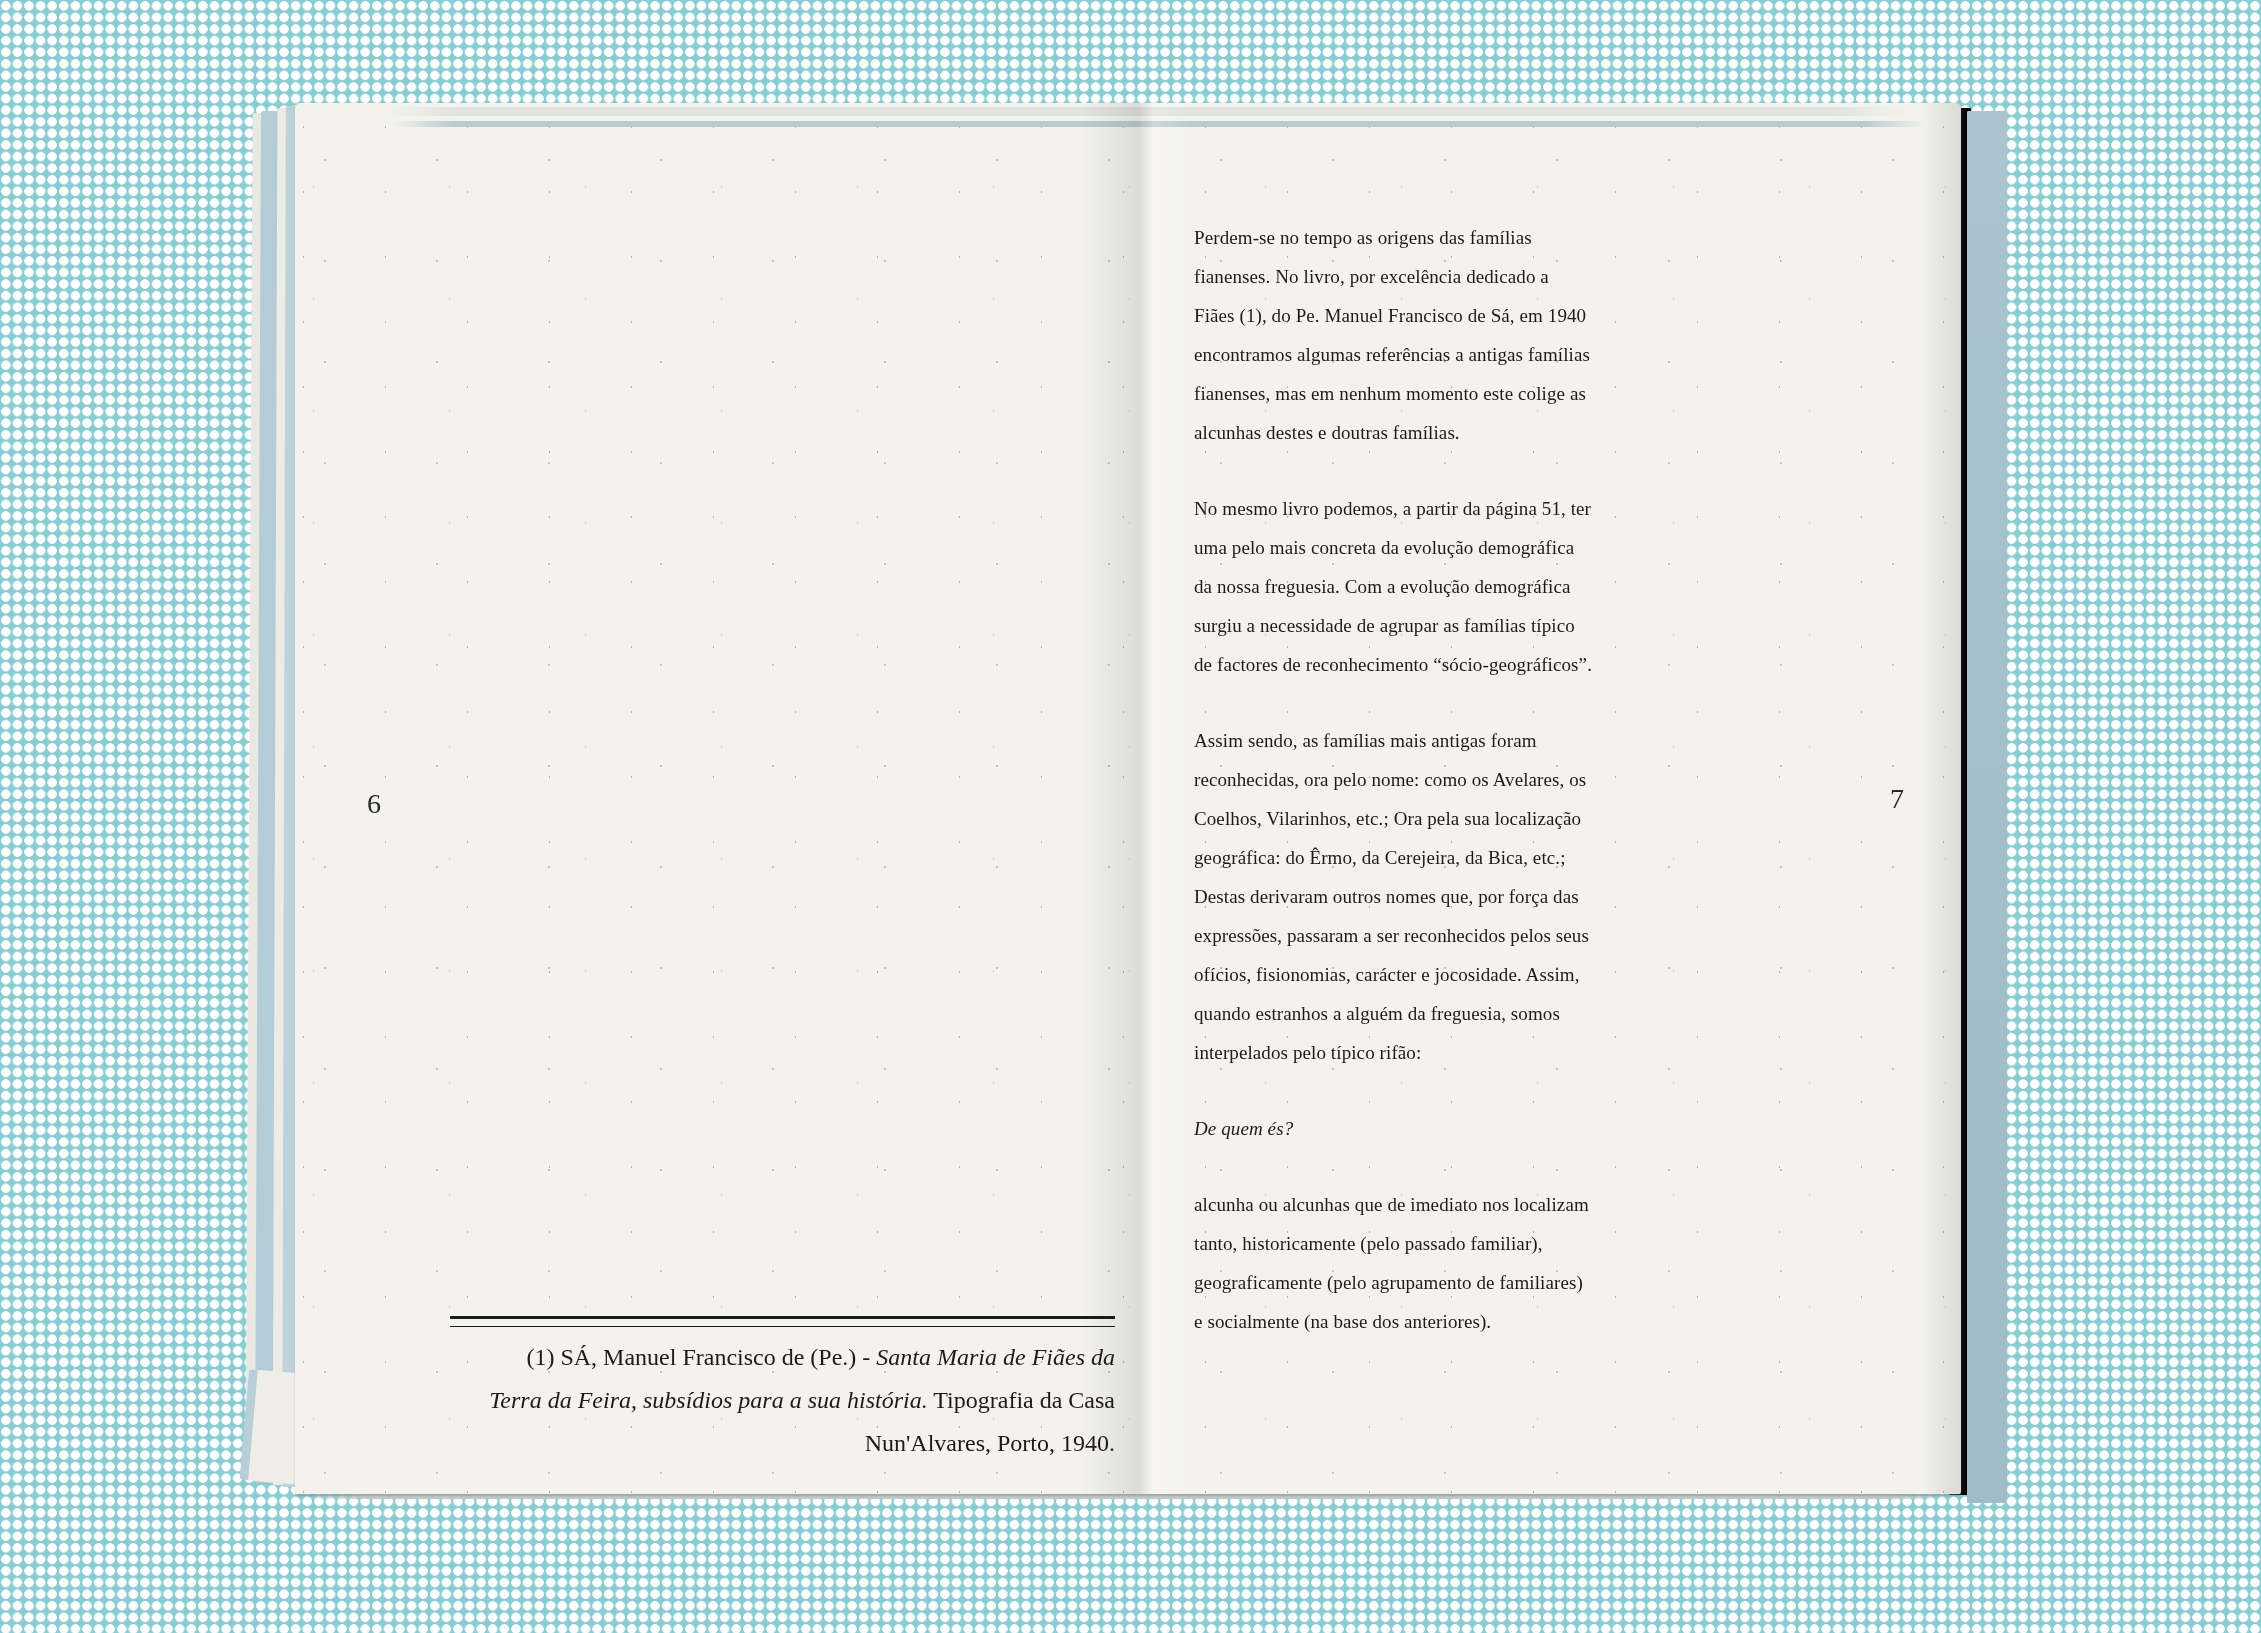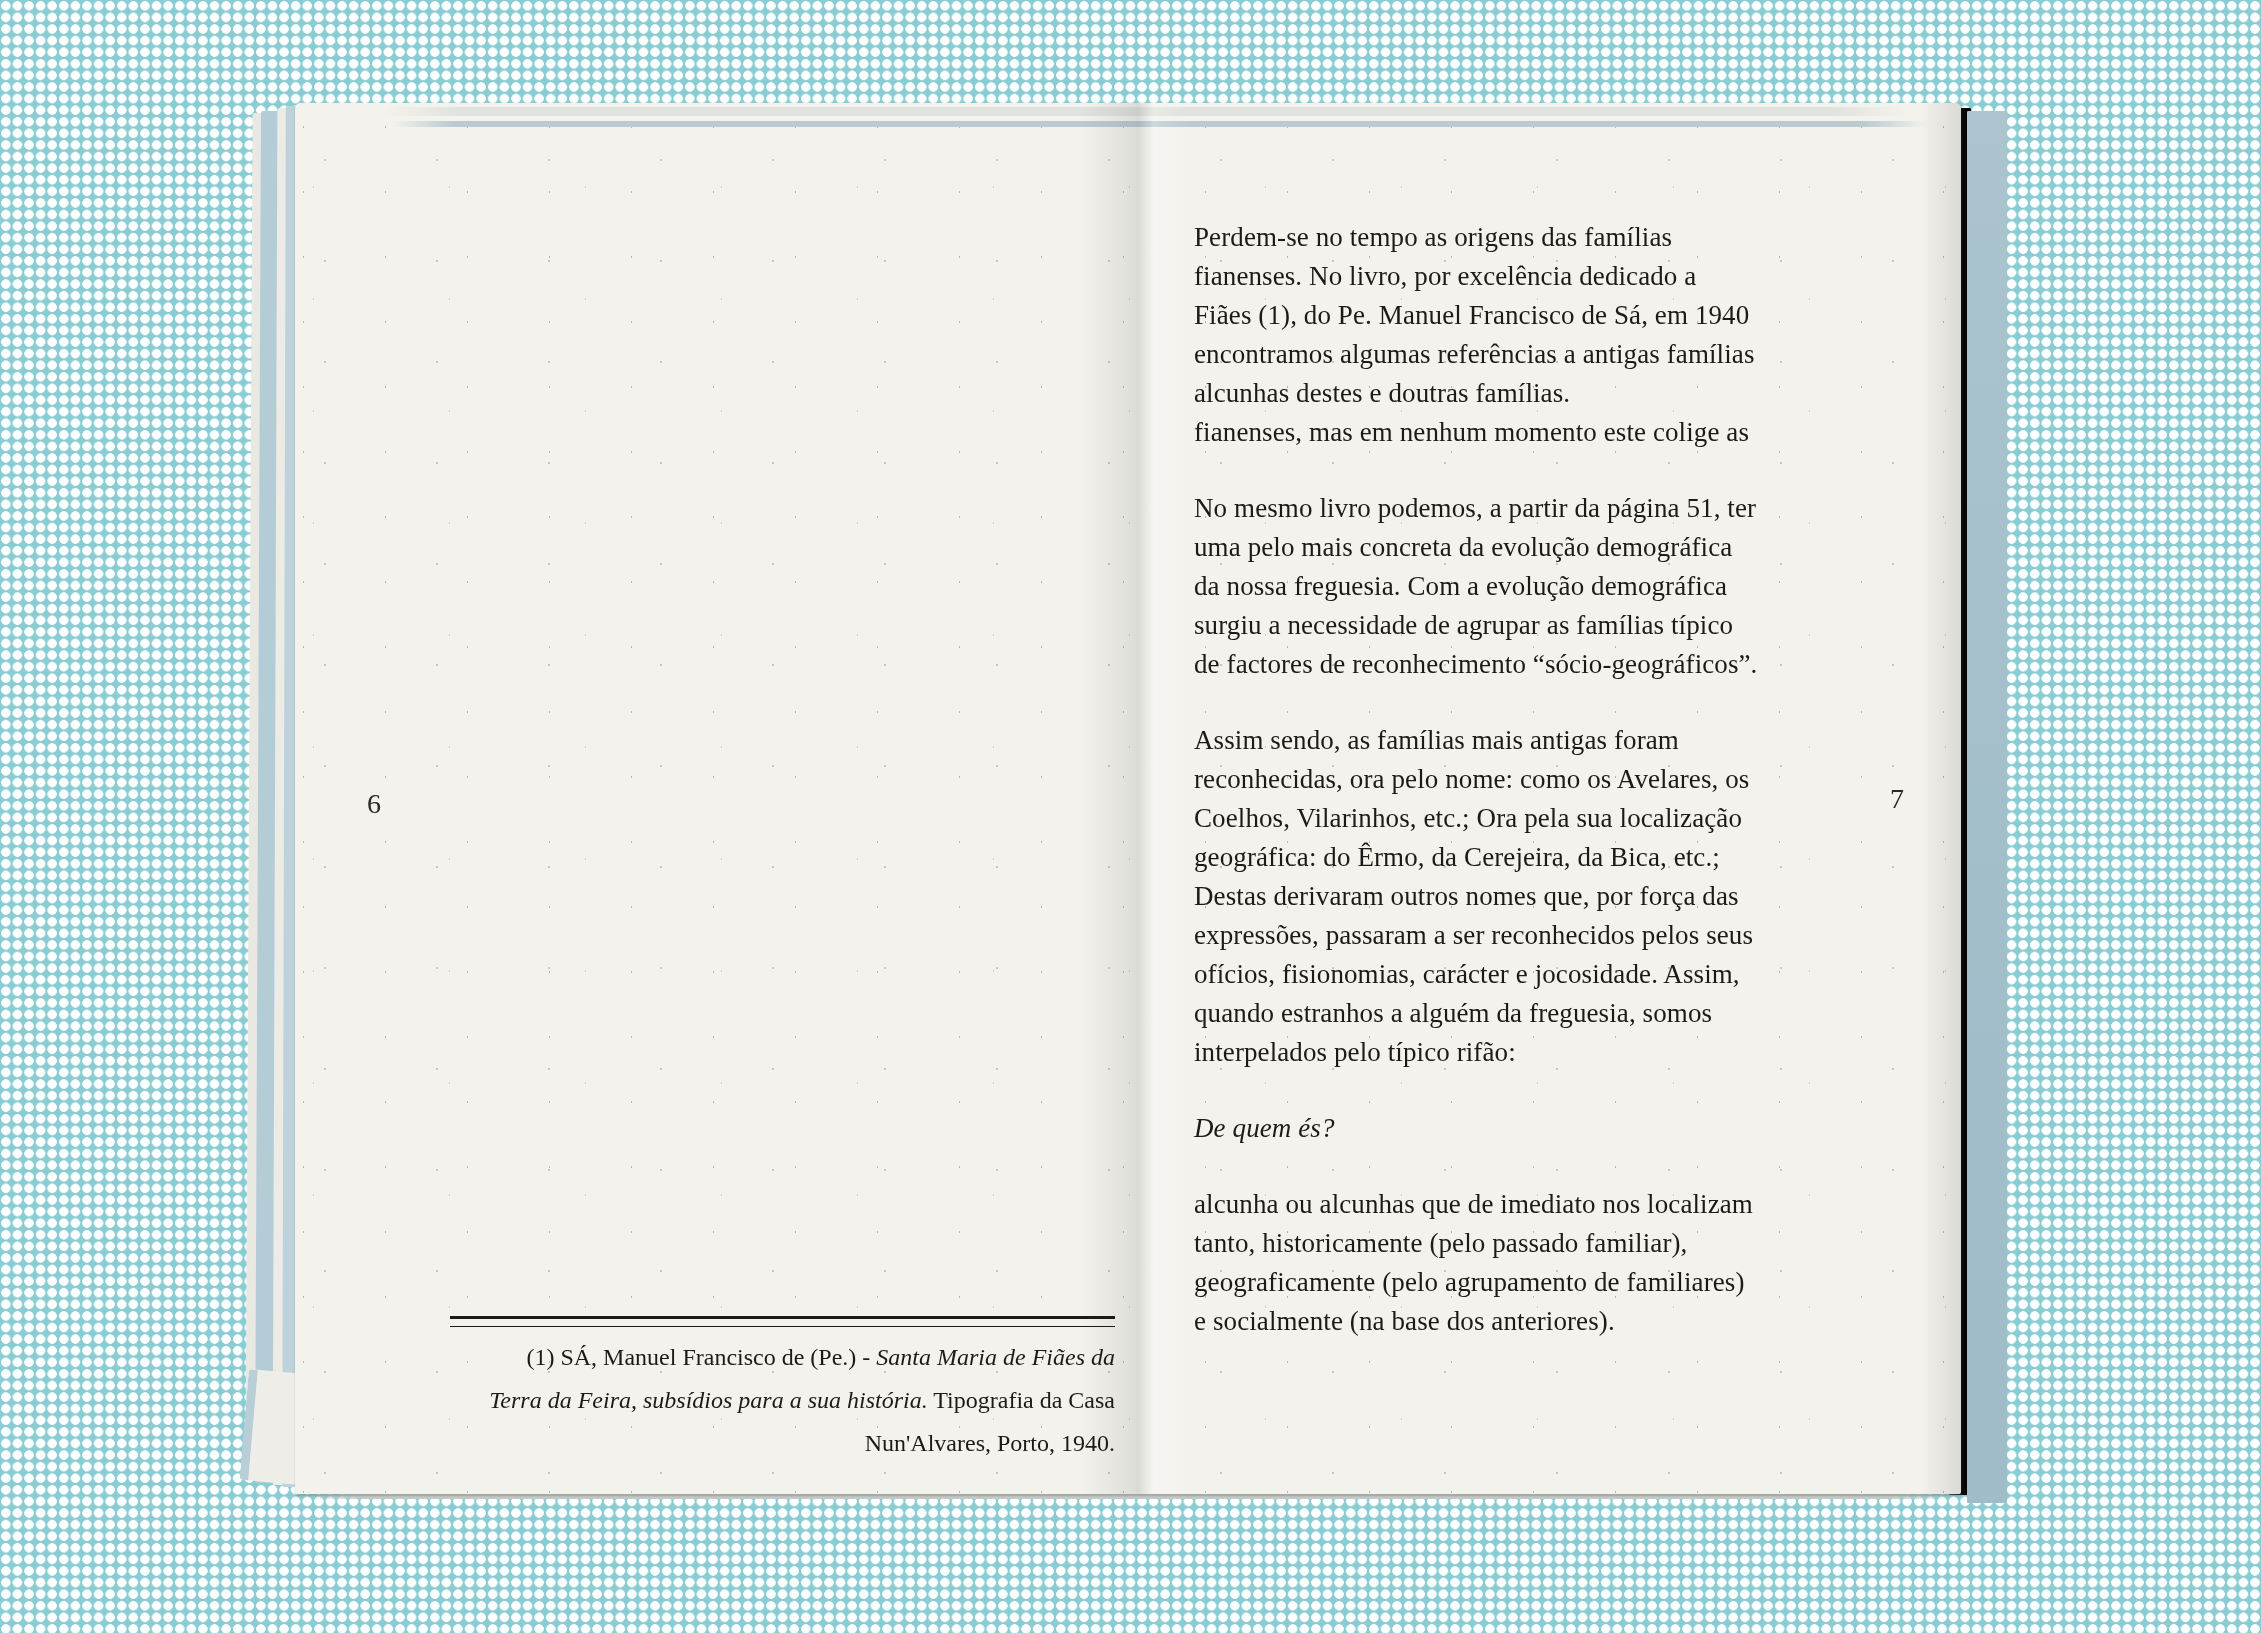--- a/index.html
+++ b/index.html
@@ -77,21 +77,21 @@
     border-radius:0 5.2px 2.6px 0;
   }
   .page-number{
     position:absolute;font-size:28px;color:#2a2a2a;
   }
   .pn-left{left:72px;top:685px;}
   .pn-right{left:1595px;top:680px;}
   
   .body-text{
     position:absolute;left:899px;top:115px;width:715px;
-    font-size:27px;line-height:39px;color:#1d1b19;
+    font-size:19px;line-height:39px;color:#1d1b19;
     letter-spacing:0.1px;
   }
   .para{margin:0 0 37px 0;}
   .para:last-child{margin-bottom:0;}
   .italic{font-style:italic;}
   
   .footnote{
     position:absolute;left:155px;top:1213px;width:665px;
     color:#1d1b19;
   }
@@ -141,22 +141,22 @@
     </div>
 
     <div class="page-number pn-right">7</div>
 
     <div class="body-text">
       <div class="para">
         <div>Perdem-se no tempo as origens das famílias</div>
         <div>fianenses. No livro, por excelência dedicado a</div>
         <div>Fiães (1), do Pe. Manuel Francisco de Sá, em 1940</div>
         <div>encontramos algumas referências a antigas famílias</div>
+        <div>fianenses, mas em nenhum momento este colige as</div>
         <div>alcunhas destes e doutras famílias.</div>
-        <div>fianenses, mas em nenhum momento este colige as</div>
       </div>
       <div class="para">
         <div>No mesmo livro podemos, a partir da página 51, ter</div>
         <div>uma pelo mais concreta da evolução demográfica</div>
         <div>da nossa freguesia. Com a evolução demográfica</div>
         <div>surgiu a necessidade de agrupar as famílias típico</div>
         <div>de factores de reconhecimento “sócio-geográficos”.</div>
       </div>
       <div class="para">
         <div>Assim sendo, as famílias mais antigas foram</div>

